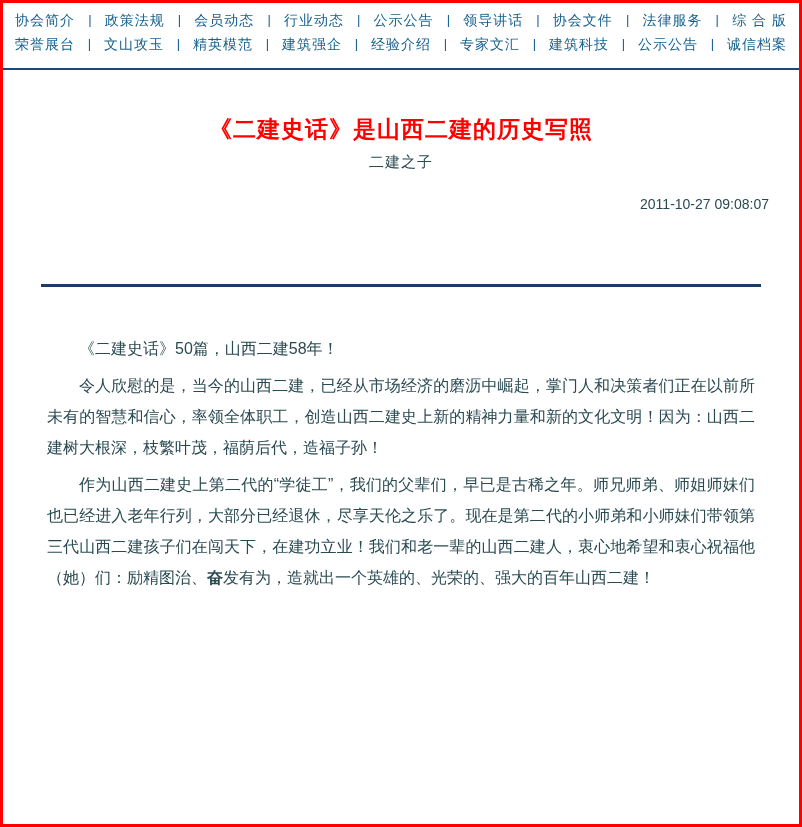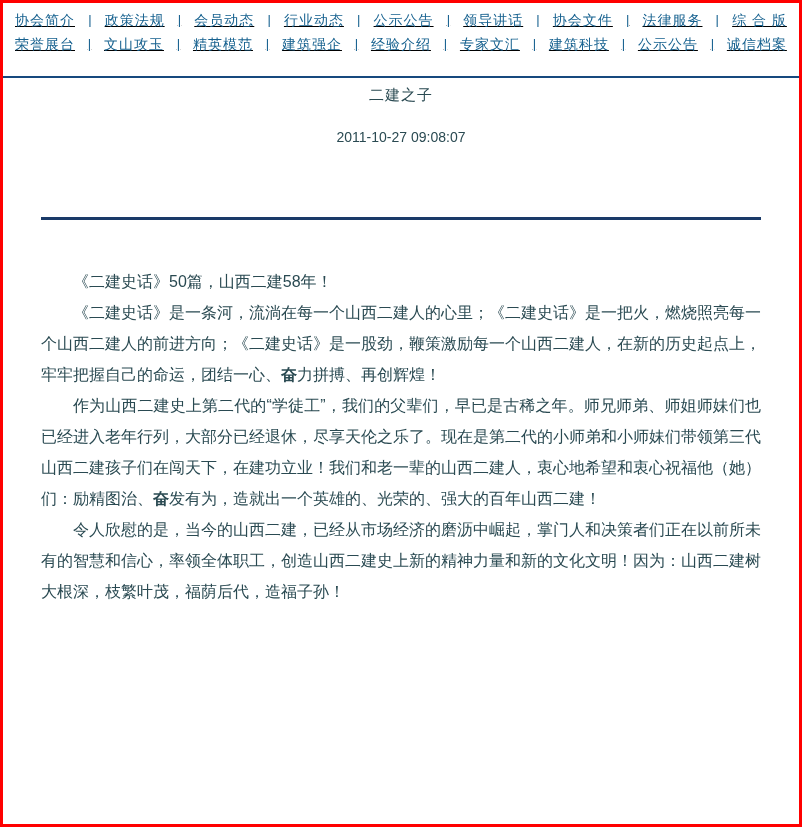--- a/index.html
+++ b/index.html
@@ -11,23 +11,22 @@
   .page {
     position: relative;
     width: 802px;
     height: 827px;
     border: 3px solid var(--page-border, #ff0000);
     background: #ffffff;
     overflow: hidden;
   }
   
   .nav {
-    padding: 5px 12px 20px 12px;
+    padding: 5px 12px 12px 12px;
     border-bottom: 2px solid var(--nav-border, #17497e);
-    text-decoration: underline;
   }
   .nav-row {
     display: flex;
     justify-content: space-between;
     align-items: center;
     line-height: 24px;
     font-size: 14px;
     white-space: nowrap;
   }
   .nav-link {
@@ -54,39 +53,39 @@
   }
   .article-author {
     margin-top: 8px;
     text-align: center;
     font-size: 15px;
     color: var(--body-color, #2a4a52);
     letter-spacing: 1px;
   }
   .article-date {
     margin-top: 24px;
-    text-align: center;
+    text-align: right;
     font-size: 14px;
     color: var(--body-color, #2a4a52);
   }
   .divider {
     border: none;
     border-top: 3px solid var(--divider-color, #1a3a68);
     margin: 72px 8px 0 8px;
   }
   .article-body {
     margin: 46px 8px 0 8px;
     font-size: 16px;
     line-height: 31px;
     color: var(--body-color, #2a4a52);
     text-align: justify;
     text-justify: inter-ideograph;
   }
   .article-body p {
-    margin: 0;
+    margin: 6px;
     text-indent: 2em;
   }
   .article-body b { font-weight: bold; }
 </style>
 </head>
 <body>
 
 <div class="page">
 
   <div class="nav">
@@ -124,24 +123,24 @@
         <span class="nav-sep">|</span>
         <a class="nav-link">建筑科技</a>
         <span class="nav-sep">|</span>
         <a class="nav-link">公示公告</a>
         <span class="nav-sep">|</span>
         <a class="nav-link">诚信档案</a>
       </div>
   </div>
 
   <div class="article">
+    <h1 class="article-title">《二建史话》是山西二建的历史写照</h1>
     <div class="article-author">二建之子</div>
     <div class="article-date">2011-10-27 09:08:07</div>
     <hr class="divider">
     <div class="article-body">
         <p><span>《二建史话》50篇，山西二建58年！</span></p>
-        <p><span>《二建史话》是一条河，流淌在每一个山西二建人的心里；《二建史话》是一把火，燃烧照亮每一个山西二建人的前进方向；《二建史话》是一股劲，鞭策激励每一个山西二建人，在新的历史起点上，牢牢把握自己的命运，团结一心、</span><b>奋</b><span>力拼搏、再创辉煌！</span></p>
+        <p><span>令人欣慰的是，当今的山西二建，已经从市场经济的磨沥中崛起，掌门人和决策者们正在以前所未有的智慧和信心，率领全体职工，创造山西二建史上新的精神力量和新的文化文明！因为：山西二建树大根深，枝繁叶茂，福荫后代，造福子孙！</span></p>
         <p><span>作为山西二建史上第二代的“学徒工”，我们的父辈们，早已是古稀之年。师兄师弟、师姐师妹们也已经进入老年行列，大部分已经退休，尽享天伦之乐了。现在是第二代的小师弟和小师妹们带领第三代山西二建孩子们在闯天下，在建功立业！我们和老一辈的山西二建人，衷心地希望和衷心祝福他（她）们：励精图治、</span><b>奋</b><span>发有为，造就出一个英雄的、光荣的、强大的百年山西二建！</span></p>
-        <p><span>令人欣慰的是，当今的山西二建，已经从市场经济的磨沥中崛起，掌门人和决策者们正在以前所未有的智慧和信心，率领全体职工，创造山西二建史上新的精神力量和新的文化文明！因为：山西二建树大根深，枝繁叶茂，福荫后代，造福子孙！</span></p>
       </div>
   </div>
 
 </div>
 
 </body></html>

